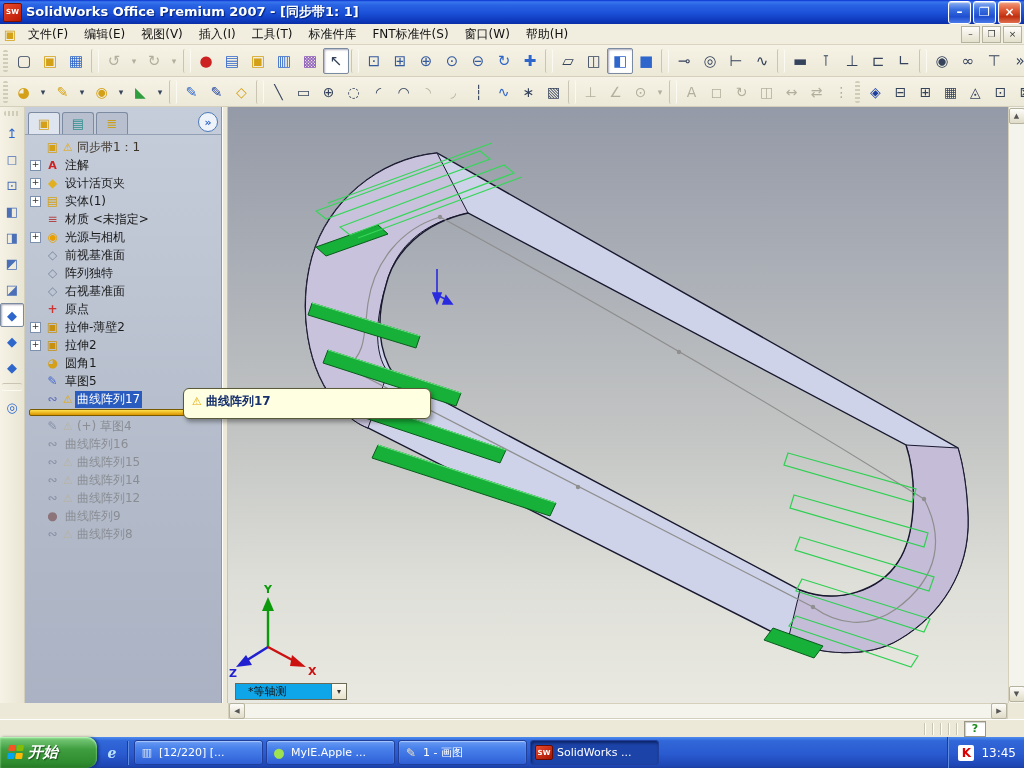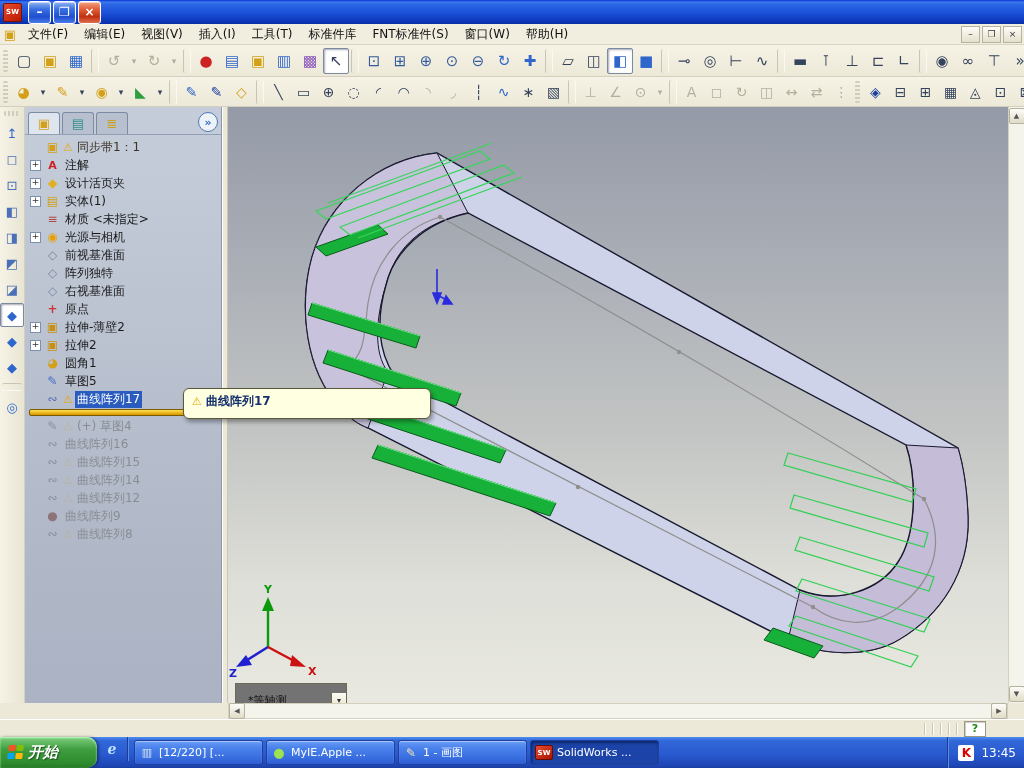--- a/index.html
+++ b/index.html
@@ -76,39 +76,39 @@
   .trow.gray .tico,.trow.gray .twarn{opacity:.55;filter:grayscale(.7);}
   .i-part{color:#d4a017;}.i-annot{color:#cc2222;font-weight:bold;font-size:11px;}.i-binder{color:#e0b020;}
   .i-solids{color:#d4a017;}.i-material{color:#b04848;}.i-lights{color:#e8a000;}.i-plane{color:#7d8ba2;}
   .i-origin{color:#cc3333;font-weight:bold;}.i-extrude{color:#c89010;}.i-fillet{color:#d4a017;}
   .i-sketch{color:#4466cc;}.i-pattern{color:#5a68b8;}.i-traffic{color:#cc2222;}
   .rollback{height:5px;margin:1px 4px;background:linear-gradient(180deg,#ffe14a,#d89400);border:1px solid #7a5a00;border-radius:2px;}
   .splitter{position:absolute;left:222px;top:0;width:6px;height:596px;background:#ece9d8;border-left:1px solid #fff;
     border-right:1px solid #c9c5b2;box-sizing:border-box;}
   
   .viewport{position:absolute;left:228px;top:0;width:780px;height:596px;overflow:hidden;}
-  .viewsel{position:absolute;left:7px;top:576px;width:112px;height:35px;background:#737373;border:1px solid #6a6a55;
+  .viewsel{position:absolute;left:7px;top:576px;width:112px;height:17px;background:#0ea5e9;border:1px solid #6a6a55;
     display:flex;align-items:center;font-size:11px;color:#111;box-sizing:border-box;}
   .viewsel .vtext{flex:1;padding-left:12px;}
   .viewsel .varrow{width:14px;height:15px;border-left:1px solid #6a6a55;background:linear-gradient(#fdfcf4,#e6e2cc);
     display:flex;align-items:center;justify-content:center;font-size:8px;color:#333;}
   .vscroll{position:absolute;left:1008px;top:0;width:16px;height:596px;background:#f4f3ec;border-left:1px solid #d4d0bc;box-sizing:border-box;
     display:flex;flex-direction:column;justify-content:space-between;align-items:center;}
   .sbtn{width:14px;height:14px;background:linear-gradient(#fdfcf8,#e0dcc8);border:1px solid #b5b2a0;border-radius:2px;
     font-size:8px;color:#555;display:flex;align-items:center;justify-content:center;margin:1px 0;}
   
   .hrow{position:absolute;left:0;top:703px;width:1024px;height:16px;background:#ece9d8;}
   .hscroll{position:absolute;left:228px;top:0;width:780px;height:16px;background:#f4f3ec;border:1px solid #d4d0bc;
     box-sizing:border-box;display:flex;justify-content:space-between;align-items:center;}
   .statusbar{position:absolute;left:0;top:719px;width:1024px;height:18px;background:#ece9d8;border-top:1px solid #fff;
     box-sizing:border-box;display:flex;align-items:center;justify-content:flex-end;}
   .sb-grip{width:1px;height:12px;background:#c9c5b2;border-right:1px solid #fff;margin-right:6px;}
   .helpbox{width:20px;height:14px;background:#fff;border:1px solid #9a9784;box-shadow:inset 1px 1px 1px #ccc;
     color:#1a8a1a;font-weight:bold;font-size:11px;display:flex;align-items:center;justify-content:center;margin-right:38px;}
-  .taskbar{position:absolute;left:0;top:737px;width:1024px;height:31px;display:flex;
+  .taskbar{position:absolute;left:0;top:737px;width:1024px;height:31px;display:flex;align-items:center;
     background:linear-gradient(180deg,#4f8df0 0%,#3168d8 12%,#2a5ad0 55%,#1e46b4 92%,#1a3da0 100%);}
   .startbtn{height:31px;min-width:97px;display:flex;align-items:center;padding:0 16px 0 8px;box-sizing:border-box;
     background:linear-gradient(180deg,#7fce7f 0%,#3f9e3f 40%,#2e8a2e 85%,#257a25 100%);border-radius:0 10px 10px 0;
     box-shadow:inset 0 1px 2px #bfffbf,2px 0 3px rgba(0,0,20,.4);color:#fff;font-size:15px;font-weight:bold;font-style:italic;
     text-shadow:1px 1px 1px #1c521c;}
   .flag{width:15px;height:15px;display:grid;grid-template-columns:7px 7px;grid-gap:1px;transform:skewX(-8deg);margin-right:5px;}
   .flag span{width:7px;height:6px;border-radius:1px;}
   .f1{background:#f35325;}.f2{background:#81bc06;}.f3{background:#05a6f0;}.f4{background:#ffba08;}
   .quick{display:flex;align-items:center;padding:0 6px;border-right:1px solid #1c3c96;box-shadow:1px 0 0 #5e8ae0;height:24px;}
   .qico{width:18px;height:18px;display:flex;align-items:center;justify-content:center;}
@@ -136,20 +136,21 @@
   .tooltip .tt-warn{color:#e7a70a;margin-right:4px;font-size:11px;}
   .tooltip .tt-line{line-height:15px;}
 </style>
 </head>
 <body>
 
 <div class="screen">
 
   <div class="titlebar">
     <span class="appico">SW</span>
+    <span class="titletext">SolidWorks Office Premium 2007 - [同步带1: 1]</span>
     <span class="wbtn">–</span>
     <span class="wbtn">❐</span>
     <span class="wbtn close">×</span>
   </div>
 
   <div class="menubar">
     <span class="menuico">▣</span>
     <div class="menuwrap">
 
     <span class="menuitem">文件(F)</span>

